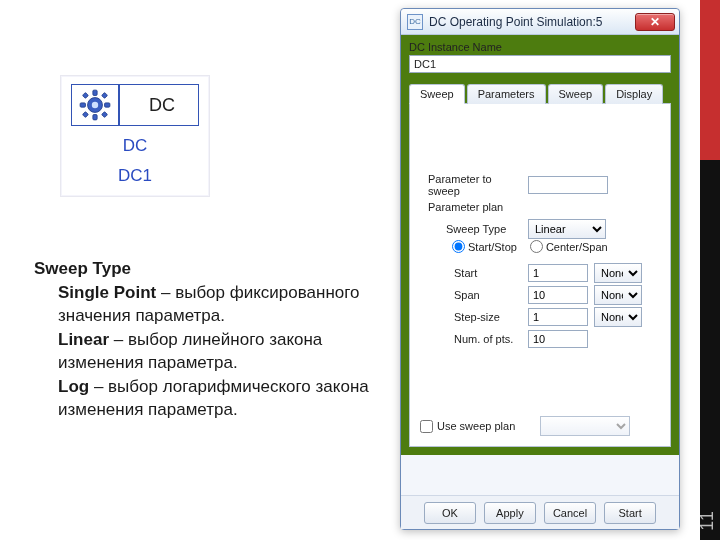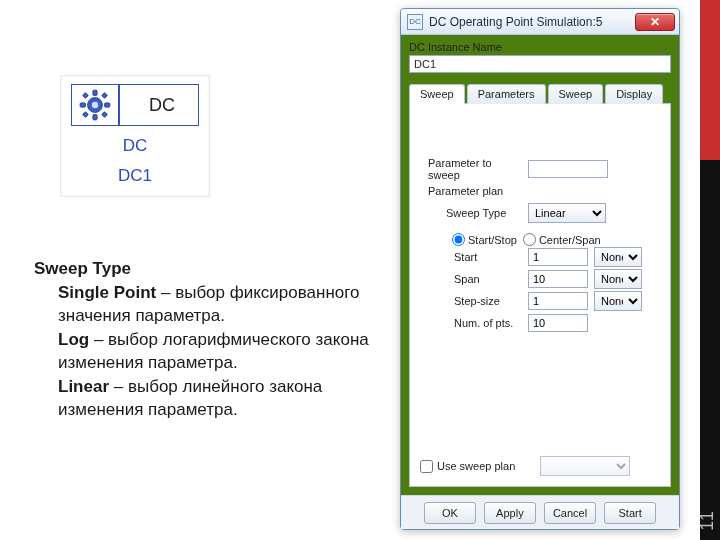--- a/index.html
+++ b/index.html
@@ -119,37 +119,37 @@
   }
   .tinput.mid { width:80px; }
   select.sel {
     height:20px; border:1px solid #9aabc2; background:linear-gradient(#fff,#e9eef6);
     font-size:11px; padding:0 2px;
   }
   .sel.w80 { width:78px; }
   .sel.w56 { width:48px; }
   .sel.w90 { width:90px; }
 
-  .radiorow { display:flex; align-items:flex-end; gap:6px; padding-left:28px; height:22px; }
+  .radiorow { display:flex; align-items:flex-start; gap:13px; padding-left:28px; height:22px; }
   .radiorow label { display:flex; align-items:center; gap:3px; color:#222; }
   input[type=radio] { margin:0; }
 
   .innerbox {
-    margin:46px 6px 0 6px;
+    margin:62px 6px 0 6px;
   }
 
   .planrow {
     position:absolute; left:10px; bottom:10px; display:flex; align-items:center; gap:25px;justify-content:space-between;
   }
   .planrow label { display:flex; align-items:center; gap:4px; color:#222; }
   input[type=checkbox]{ margin:0; }
 
   .btnbar {
     height:34px; display:flex; align-items:center; justify-content:center; gap:8px;
-    background:#eef2f8; border-top:1px solid #cfd8e6;
+    background:#eef2f8; border-top:1px solid #cfd8e6;margin-top:40px;
   }
   .wbtn {
     min-width:52px; height:22px; padding:0 8px;
     border:1px solid #9aabc2; border-radius:3px;
     background:linear-gradient(#fefefe,#e3e9f2);
     font-size:11px; color:#222;
     display:flex; align-items:center; justify-content:center;
   }
 </style>
 </head>
@@ -177,22 +177,22 @@
       </div>
       <div class="dccell">DC</div>
     </div>
     <div class="sub">DC</div>
     <div class="sub">DC1</div>
   </div>
 
   <div class="explain">
     <div class="head">Sweep Type</div>
     <div class="item"><b>Single Point</b><span> – выбор фиксированного значения параметра.</span></div>
+    <div class="item"><b>Linear</b><span> – выбор линейного закона изменения параметра.</span></div>
     <div class="item"><b>Log</b><span> – выбор логарифмического закона изменения параметра.</span></div>
-    <div class="item"><b>Linear</b><span> – выбор линейного закона изменения параметра.</span></div>
   </div>
 
   <div class="win">
     <div class="titlebar">
       <div class="appicon">DC</div>
       <div class="title">DC Operating Point Simulation:5</div>
       <div class="closebtn">
         <span>✕</span>
       </div>
     </div>

